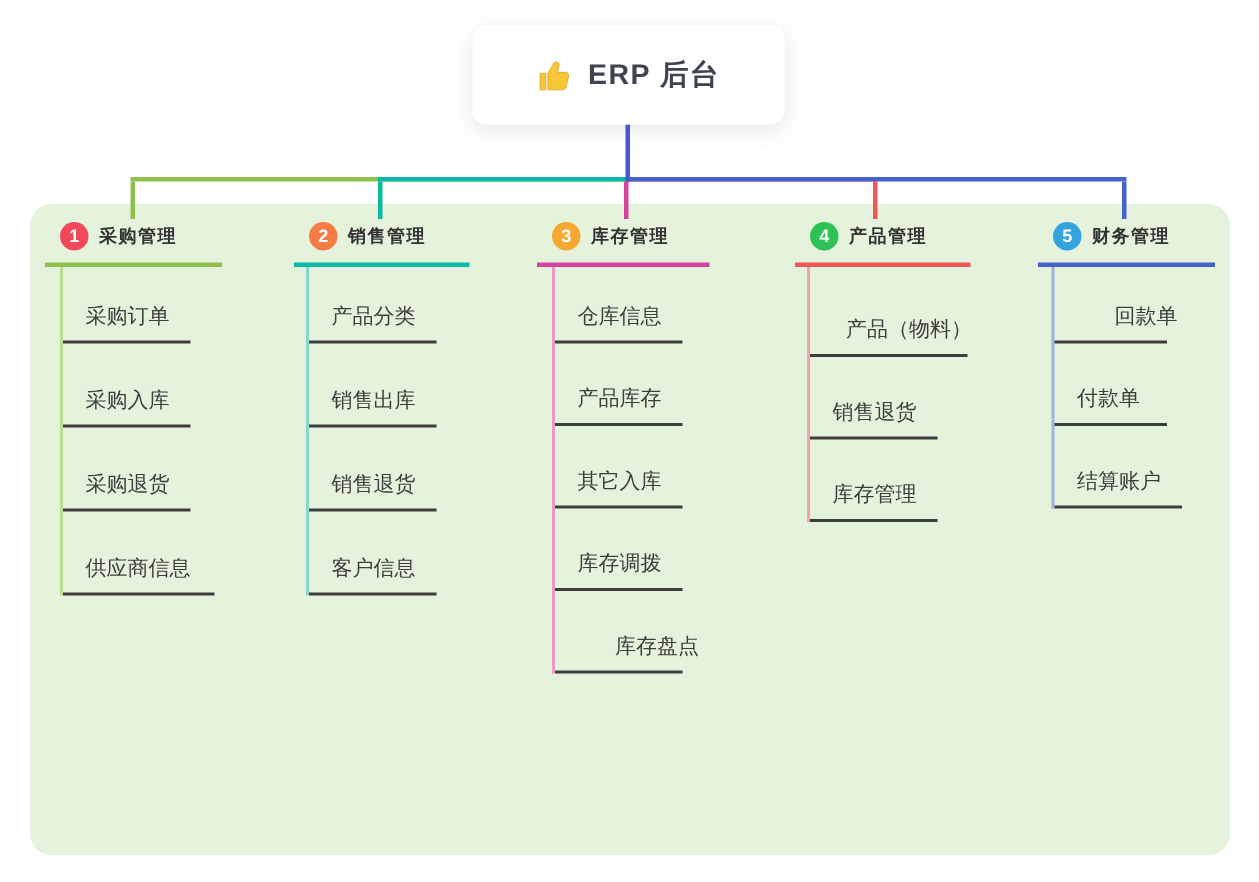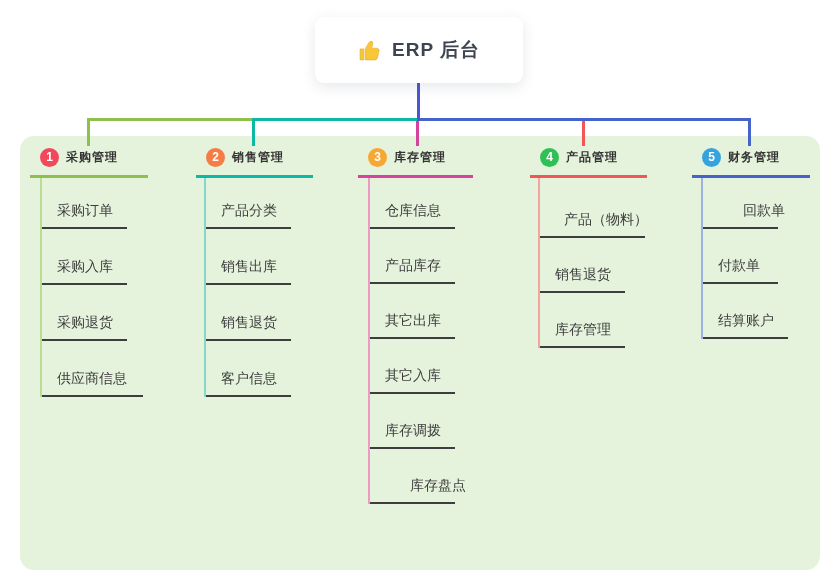--- a/index.html
+++ b/index.html
@@ -104,21 +104,20 @@
     <div class="child c2-sub" style="height:56px;width:85px;">客户信息</div>
   </div>
 
   <div class="branch-head bh3" style="left:358px;top:145px;width:115px;">
     <span class="badge">3</span>
     <span class="btitle">库存管理</span>
   </div>
   <div class="children ch3" style="left:368px;top:178px;width:110px;">
     <div class="child c3-sub" style="height:51px;width:85px;">仓库信息</div>
     <div class="child c3-sub" style="height:55px;width:85px;">产品库存</div>
-    <div class="child c3-sub" style="height:55px;width:85px;">其它出库</div>
     <div class="child c3-sub" style="height:55px;width:85px;">其它入库</div>
     <div class="child c3-sub" style="height:55px;width:85px;">库存调拨</div>
     <div class="child c3-sub" style="height:55px;width:85px;padding-left:40px;">库存盘点</div>
   </div>
 
   <div class="branch-head bh4" style="left:530px;top:145px;width:117px;">
     <span class="badge">4</span>
     <span class="btitle">产品管理</span>
   </div>
   <div class="children ch4" style="left:538px;top:178px;width:115px;">

